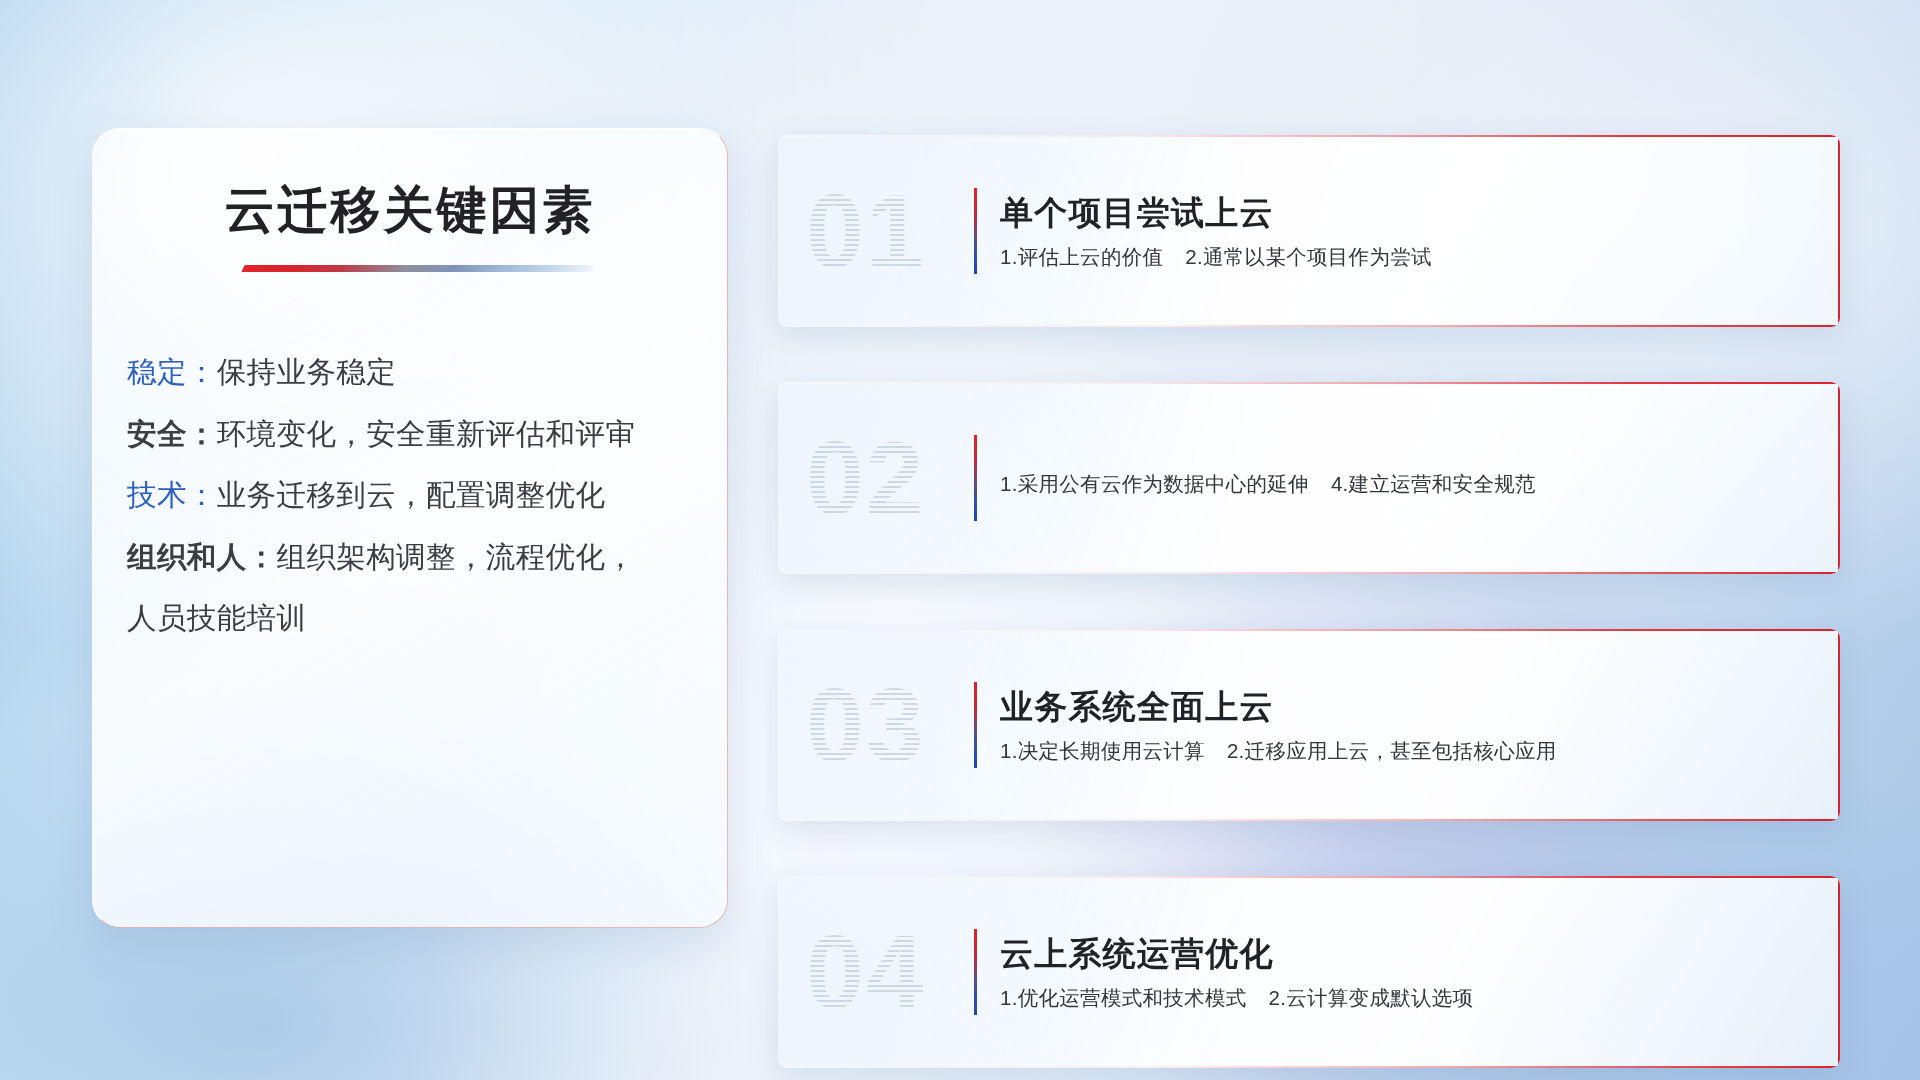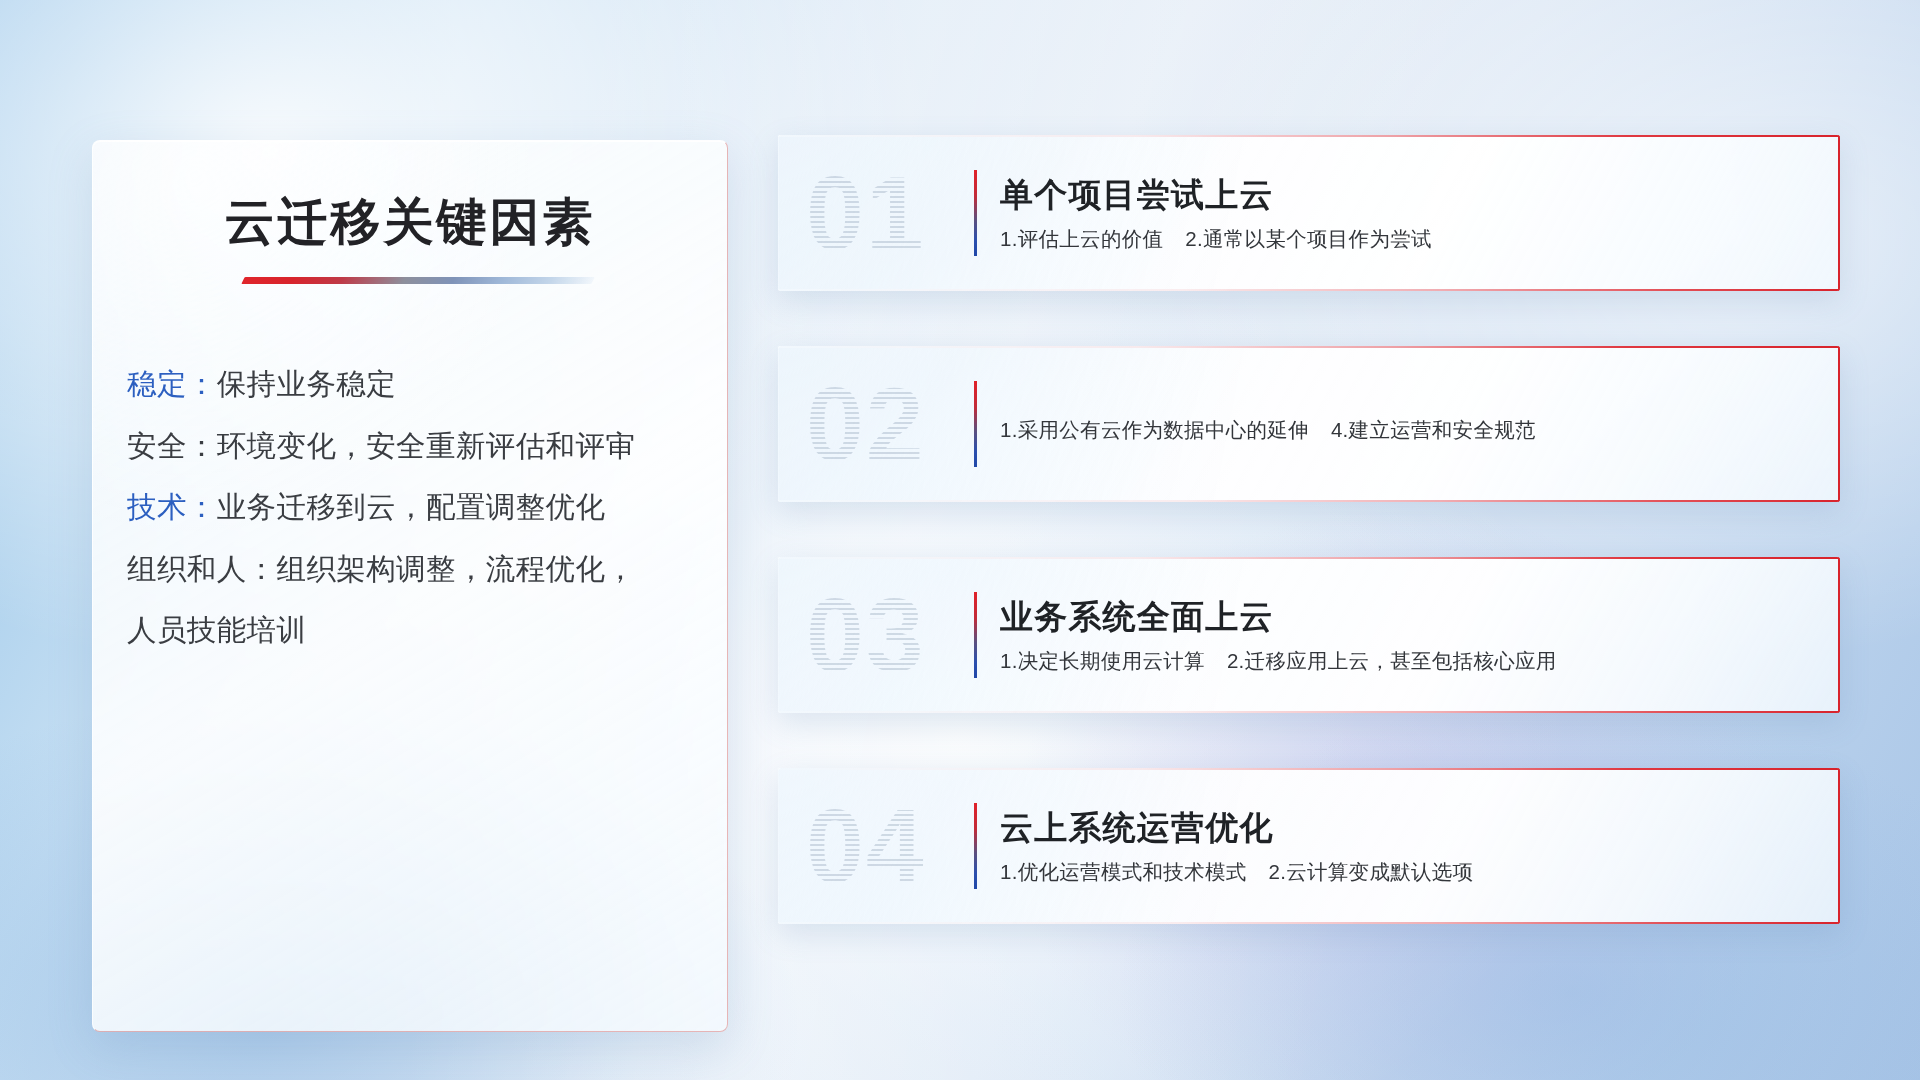--- a/index.html
+++ b/index.html
@@ -58,22 +58,22 @@
     position: absolute; inset: 0;
     background: linear-gradient(100deg, rgba(255,255,255,0) 28%, rgba(255,255,255,.30) 44%, rgba(255,255,255,.10) 56%, rgba(255,255,255,0) 72%);
   }
 
   
   #stage { position: absolute; inset: 0; z-index: 2; }
 
   
   #left-panel {
     position: absolute;
-    left: 92px; top: 140px; width: 636px; height: 892px;
-    border-radius: 8px;
+    left: 92px; top: 128px; width: 636px; height: 800px;
+    border-radius: 28px;
     background: linear-gradient(150deg,
        rgba(255,255,255,.62) 0%,
        rgba(252,254,255,.80) 26%,
        rgba(255,255,255,.88) 52%,
        rgba(250,253,255,.82) 74%,
        rgba(246,251,255,.72) 100%);
     border: 1.4px solid rgba(214,122,122,.55);
     border-top-color: rgba(255,255,255,.85);
     border-left-color: rgba(255,255,255,.80);
     box-shadow: 0 14px 46px rgba(100,140,185,.20), inset 0 1px 0 rgba(255,255,255,.92);
@@ -112,29 +112,29 @@
   .panel-line {
     font-size: 29.5px;
     line-height: 1;
     color: #3a3d42;
     letter-spacing: .4px;
     white-space: nowrap;
     margin-bottom: 32px;
   }
   .panel-line:last-child { margin-bottom: 0; }
   .panel-line .lbl-blue { color: #2c5fc0; }
-  .panel-line .lbl-dark { color: #3a3d42; }
+  .panel-line .lbl-dark { color: #3a3d42; font-weight: bold; }
 
   
   #cards { position: absolute; left: 778px; top: 135px; width: 1062px; }
   .card {
     position: relative;
-    height: 156px;
+    height: 192px;
     margin-bottom: 55px;
-    border-radius: 3px;
+    border-radius: 9px;
     background: linear-gradient(118deg,
        rgba(255,255,255,.52) 0%,
        rgba(248,252,255,.74) 16%,
        rgba(255,255,255,.92) 40%,
        rgba(255,255,255,.97) 62%,
        rgba(250,253,255,.90) 82%,
        rgba(244,250,255,.80) 100%);
     box-shadow: 0 10px 30px rgba(95,135,180,.18), inset 0 1px 0 rgba(255,255,255,.95);
     overflow: hidden;
   }

